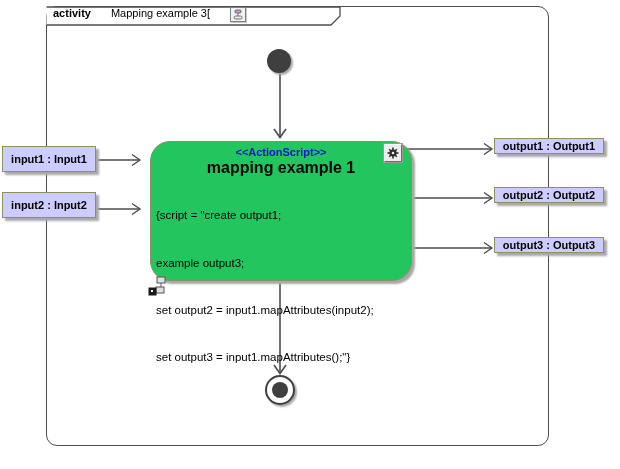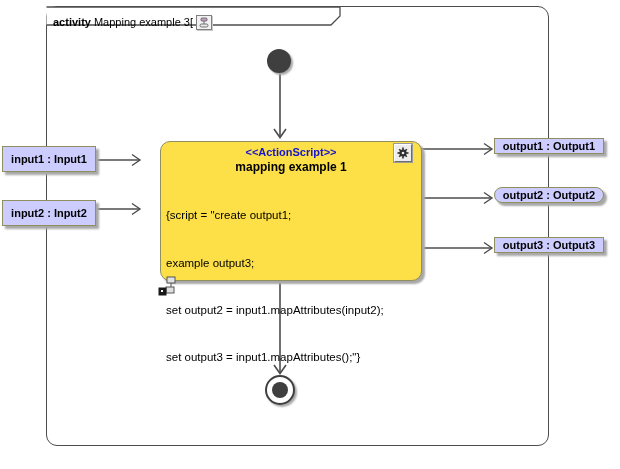--- a/index.html
+++ b/index.html
@@ -8,41 +8,41 @@
     font-family:"Liberation Sans", sans-serif;overflow:hidden;
   }
   
   .frame{
     position:absolute;left:46px;top:6px;width:501px;height:438px;
     border:1.5px solid #4d4d4d;border-radius:11px;background:transparent;z-index:1;
   }
   .pentagon-svg{position:absolute;left:0;top:0;width:620px;height:469px;z-index:2;pointer-events:none;}
   .frame-title{
     position:absolute;left:53px;top:7px;width:282px;height:30px;z-index:3;
-    display:flex;align-items:center;gap:3px;font-size:11px;color:#000;white-space:nowrap;
+    display:flex;gap:20px;font-size:11px;color:#000;white-space:nowrap;
   }
   .frame-title .kw{font-weight:bold;}
   .diag-icon{
     width:14px;height:13px;border:1px solid #808080;background:#f2f2f2;
     display:inline-flex;align-items:center;justify-content:center;flex:0 0 auto;
     box-shadow:1px 1px 0 #c9c9c9;
   }
   
   .edges{position:absolute;left:0;top:0;width:620px;height:469px;z-index:4;}
   
   .action-node{
-    position:absolute;left:160px;top:141px;width:262px;height:140px;
-    background:#fde047;border:1.5px solid #8f8f60;border-radius:10px;
+    position:absolute;left:150px;top:141px;width:262px;height:140px;
+    background:#22c55e;border:1.5px solid #8f8f60;border-radius:20px;
     box-shadow:3px 3px 2px #a8a8a8;z-index:5;box-sizing:border-box;
   }
   .stereotype{
     margin-top:3px;text-align:center;font-size:11px;font-weight:bold;color:#1414cc;line-height:14px;
   }
   .node-name{
-    text-align:center;font-size:12px;font-weight:bold;color:#000;line-height:17px;
+    text-align:center;font-size:16px;font-weight:bold;color:#000;line-height:17px;
   }
   .script-block{
     margin-top:1px;padding-left:5px;font-size:11.5px;color:#000;line-height:15.7px;
     white-space:pre;
   }
   .gear-btn{
     position:absolute;right:9px;top:2px;width:16px;height:16px;background:#ededed;
     border-top:1px solid #ffffff;border-left:1px solid #ffffff;
     border-right:1px solid #6e6e6e;border-bottom:1px solid #6e6e6e;
     outline:1px solid #9a9a9a;display:flex;align-items:center;justify-content:center;
@@ -50,24 +50,24 @@
   .rake-icon{position:absolute;left:-3px;bottom:-16px;width:20px;height:20px;}
   
   .pin{
     position:absolute;background:#ccccff;border:1.5px solid #8f8f60;
     box-shadow:3px 3px 2px #a8a8a8;z-index:6;box-sizing:border-box;
     display:flex;align-items:center;justify-content:center;
     font-size:11px;font-weight:bold;color:#000;white-space:nowrap;
   }
   .pin.in{left:2px;width:94px;height:26px;}
   .pin.in1{top:146px;}
-  .pin.in2{top:200px;}
+  .pin.in2{top:192px;}
   .pin.out{left:494px;width:110px;height:16px;}
   .pin.out1{top:138px;}
-  .pin.out2{top:187px;border-radius:10px;}
+  .pin.out2{top:187px;}
   .pin.out3{top:237px;}
   
   .initial-node{
     position:absolute;left:267px;top:49px;width:24px;height:24px;border-radius:50%;
     background:#3f3f3f;box-shadow:2px 2px 2px #a8a8a8;z-index:5;
   }
   .final-node{
     position:absolute;left:265px;top:375px;width:30px;height:30px;border-radius:50%;
     background:#ffffff;border:2px solid #3f3f3f;box-sizing:border-box;
     box-shadow:2px 2px 2px #a8a8a8;z-index:5;

